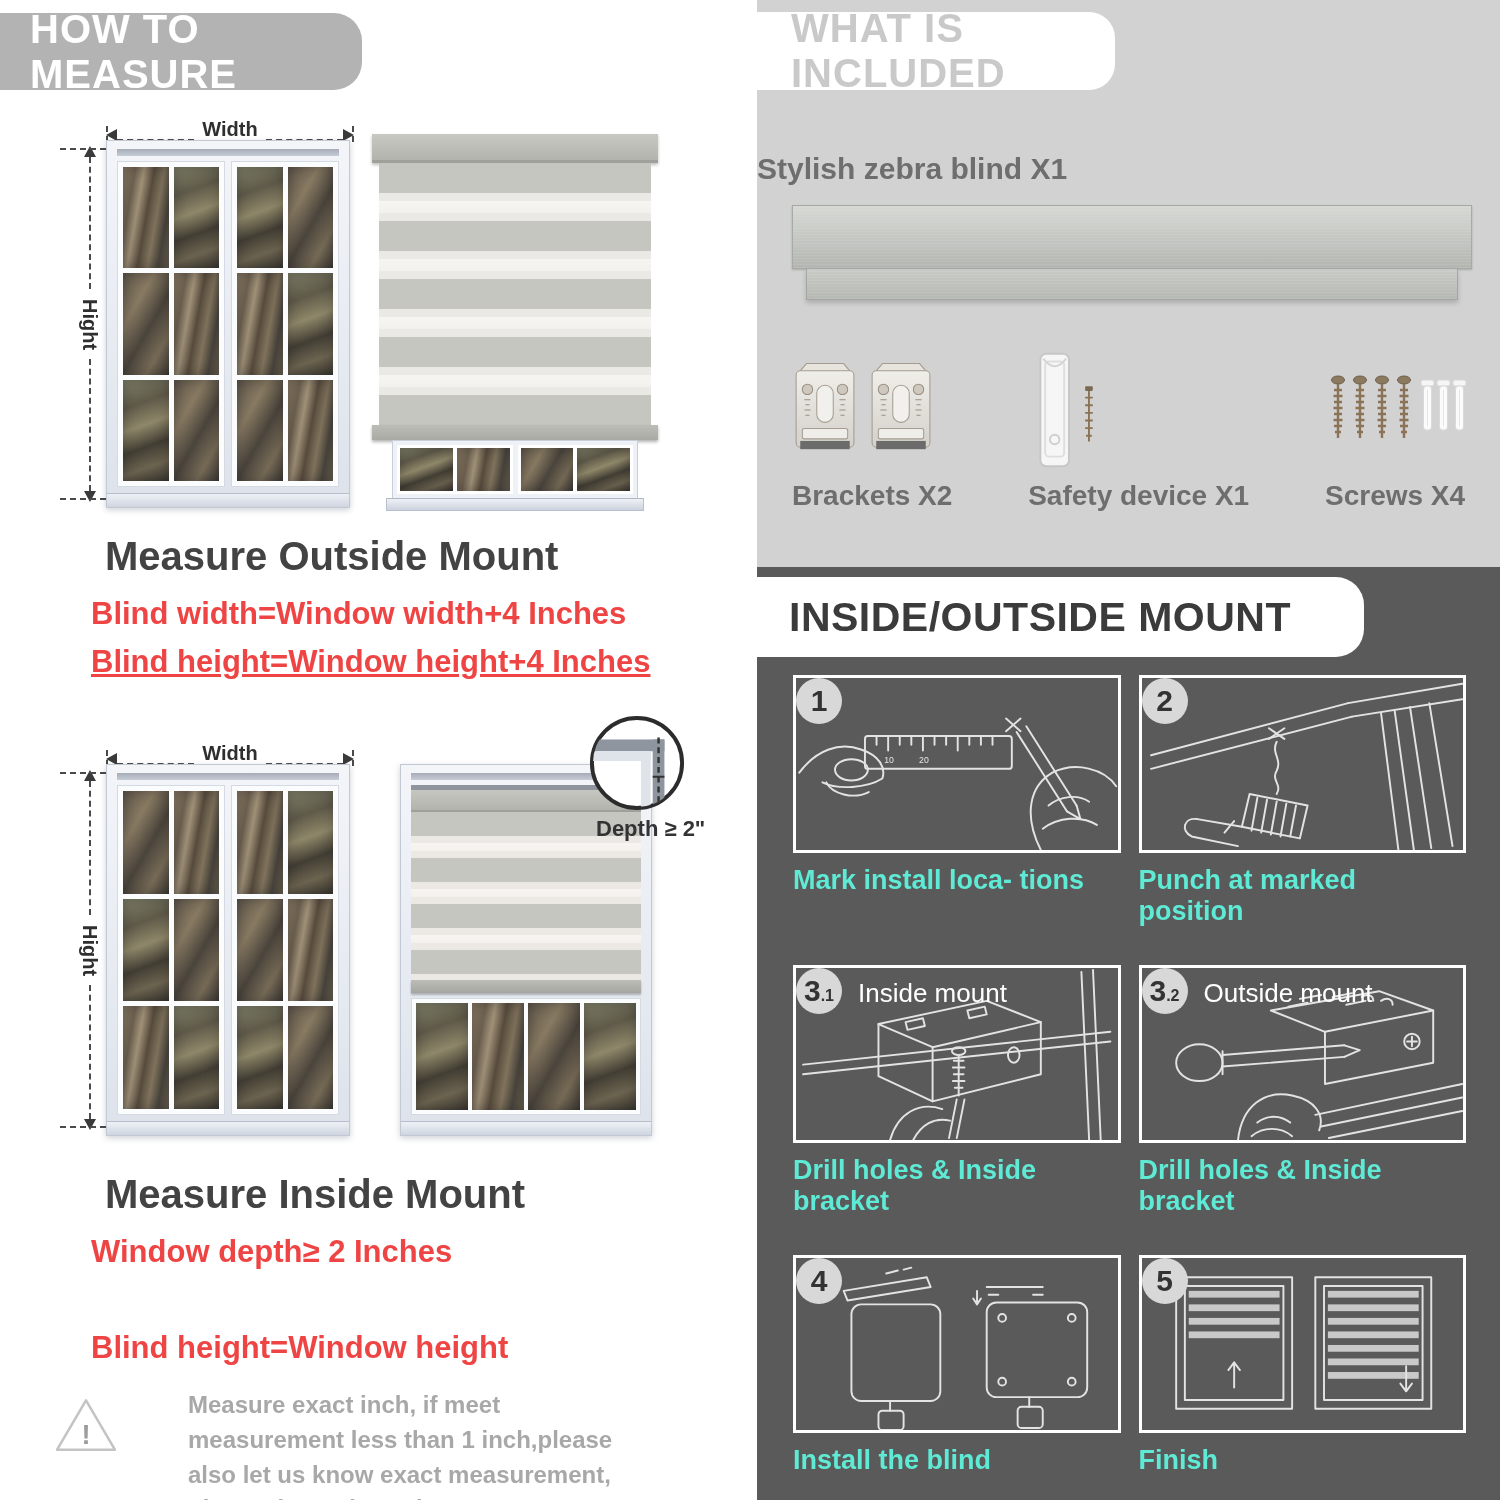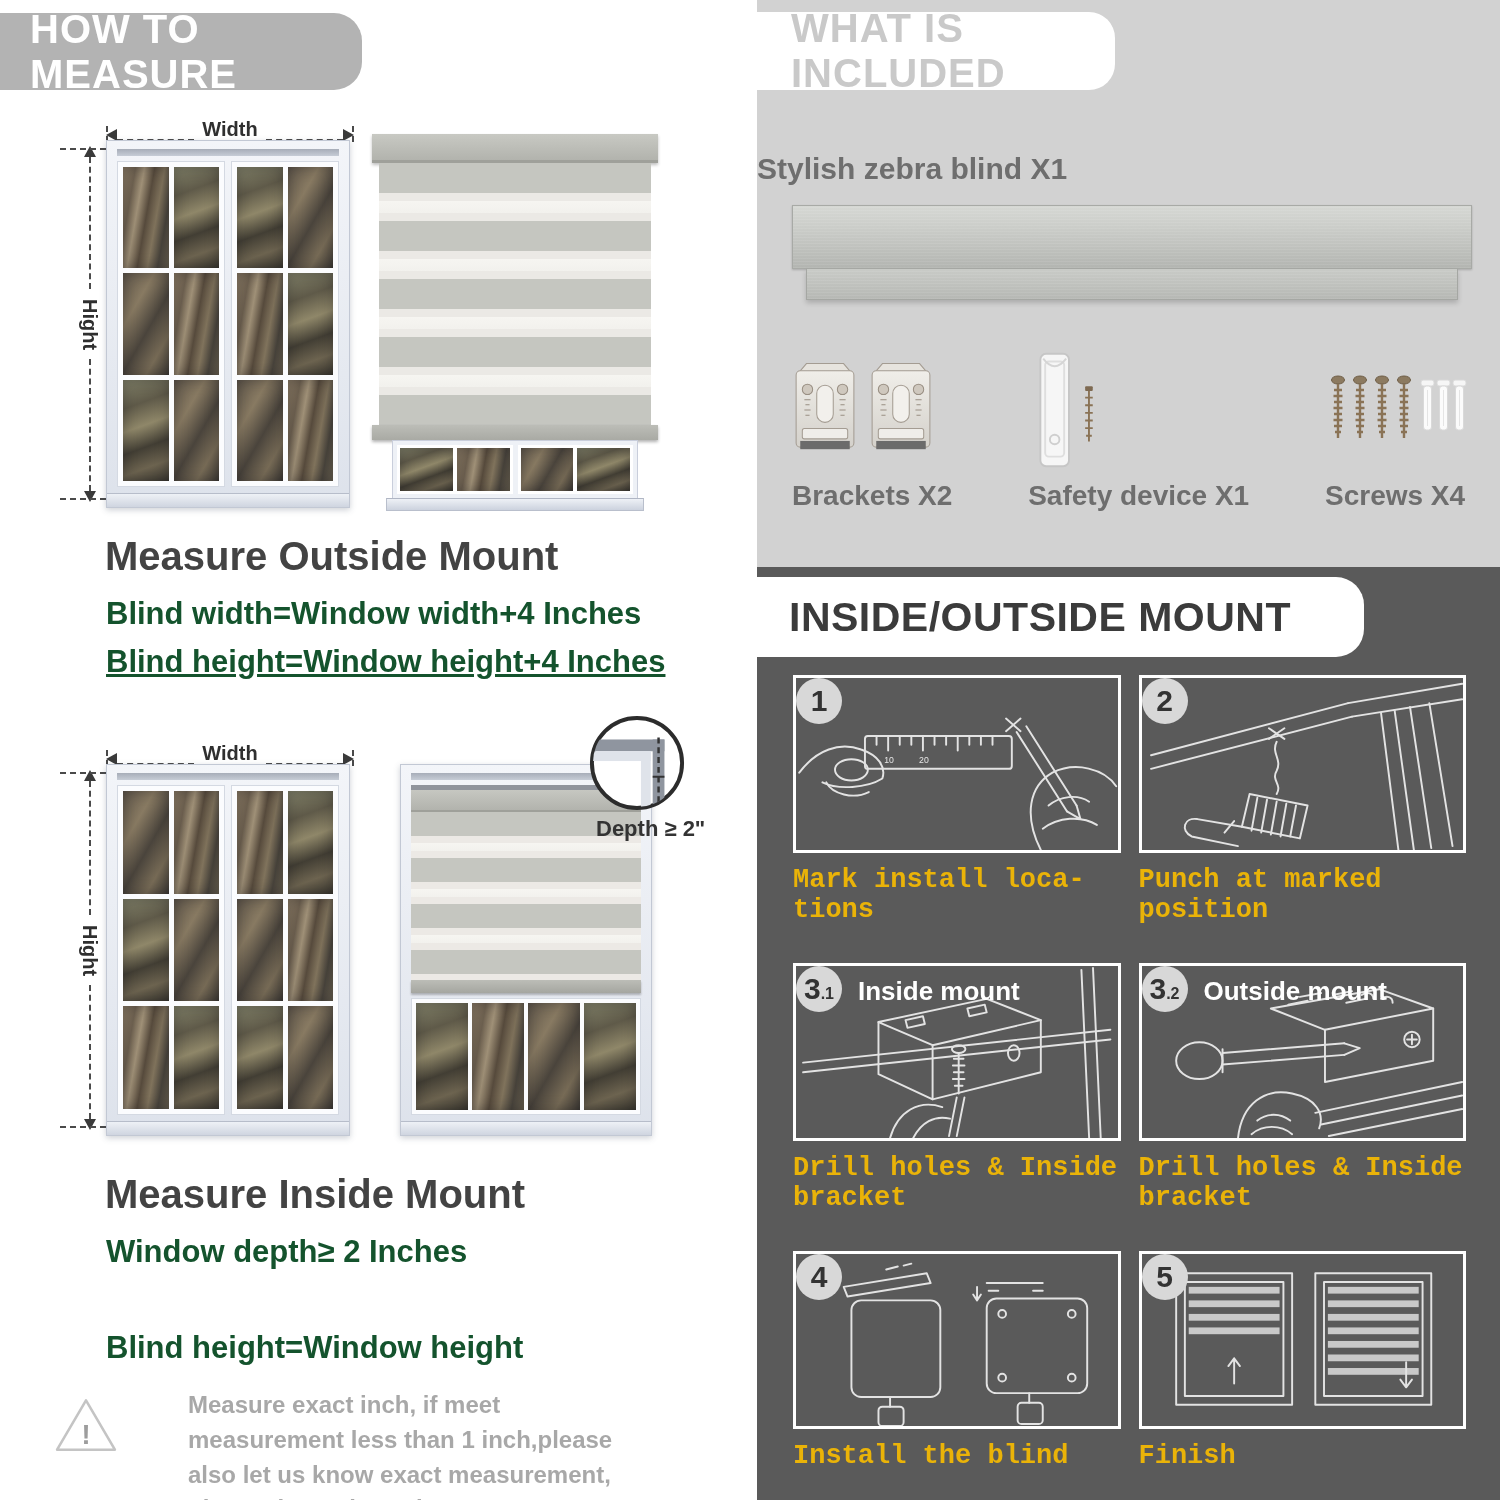--- a/index.html
+++ b/index.html
@@ -15,21 +15,21 @@
              border-radius:0 26px 26px 0;padding-left:34px;}
   .hdr-white span{color:#c9c9c9;font-size:40px;font-weight:bold;letter-spacing:1px;}
   .hdr-white2{left:0;top:10px;width:607px;height:80px;background:#fff;
               border-radius:0 28px 28px 0;padding-left:32px;}
   .hdr-white2 span{color:#3b3b3b;font-size:41px;font-weight:bold;letter-spacing:.5px;}
 
   
   .left-col{position:absolute;left:0;top:0;width:750px;height:1500px;}
   .diagram{position:absolute;left:0;width:750px;}
   .mh{position:absolute;left:105px;margin:0;font-size:40px;font-weight:bold;color:#434343;}
-  .ml{position:absolute;left:106px;margin:0;font-size:31px;font-weight:bold;color:#14532d;}
+  .ml{position:absolute;left:91px;margin:0;font-size:31px;font-weight:bold;color:#ef4444;}
 
   
   .w-arrow{position:absolute;display:flex;align-items:flex-end;}
   .dash{flex:1;height:0;border-top:2px dashed #4a4a4a;}
   .arrow-lbl{font-size:20px;font-weight:bold;color:#2f2f2f;margin:0 8px;white-space:nowrap;}
   .ah{width:0;height:0;}
   .ah-l{border-top:6px solid transparent;border-bottom:6px solid transparent;border-right:11px solid #3a3a3a;}
   .ah-r{border-top:6px solid transparent;border-bottom:6px solid transparent;border-left:11px solid #3a3a3a;}
   .ah-u{border-left:6px solid transparent;border-right:6px solid transparent;border-bottom:11px solid #3a3a3a;}
   .ah-d{border-left:6px solid transparent;border-right:6px solid transparent;border-top:11px solid #3a3a3a;}
@@ -112,22 +112,22 @@
   
   .mount-panel{position:absolute;left:757px;top:567px;width:743px;height:1051px;background:#5a5a5a;}
   .steps{position:absolute;top:108px;left:36px;right:34px;display:grid;
          grid-template-columns:1fr 1fr;column-gap:18px;}
   .step{margin-bottom:38px;}
   .shot{position:relative;height:178px;border:3px solid #fff;box-sizing:border-box;}
   .badge{position:absolute;top:0;left:0;width:46px;height:46px;border-radius:50%;
          background:#d8d8d8;display:flex;align-items:center;justify-content:center;}
   .badge .bn{font-size:30px;font-weight:bold;color:#333;}
   .badge .bs{font-size:16px;font-weight:bold;color:#333;margin-top:10px;}
-  .shot-label{position:absolute;top:10px;left:62px;font-size:26px;font-weight:bold;color:#fff;white-space:nowrap;}
-  .caption{margin-top:12px;font-size:27px;font-weight:bold;color:#eab308;min-height:36px;font-family:Liberation Mono, monospace;}
+  .shot-label{position:absolute;top:10px;left:62px;font-size:26px;font-weight:normal;color:#fff;white-space:nowrap;}
+  .caption{margin-top:12px;font-size:27px;font-weight:bold;color:#5eead4;min-height:36px;}
   .art{position:absolute;inset:0;width:100%;height:100%;}
   .line{stroke:#e3e3e3;stroke-width:2;fill:none;stroke-linecap:round;stroke-linejoin:round;}
 </style>
 </head>
 <body>
 
 <div class="page">
 
   <section class="left-col">
 

